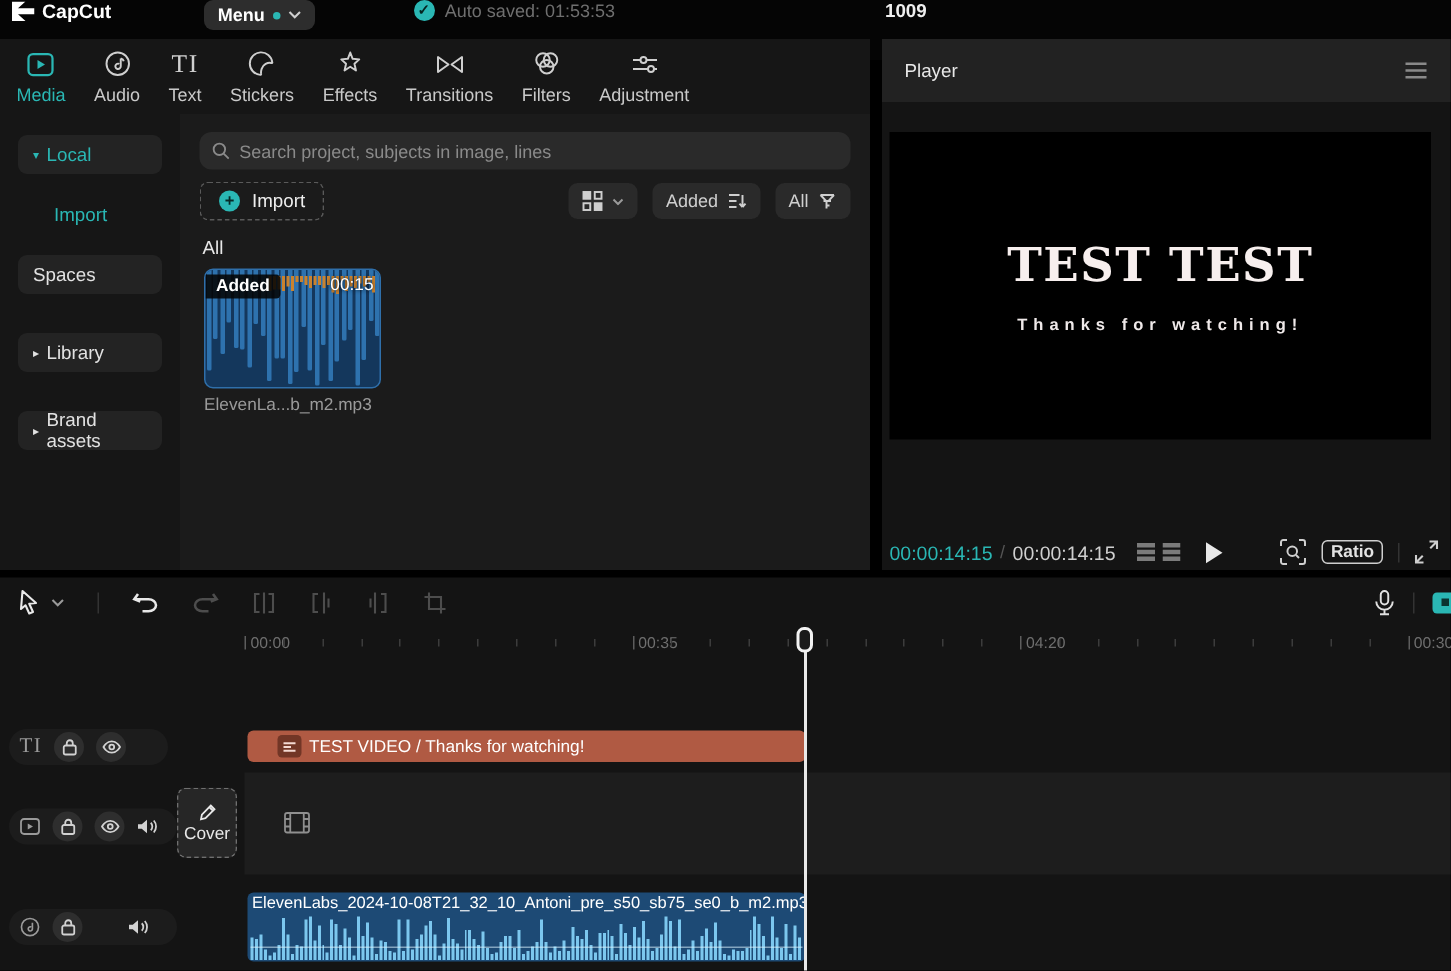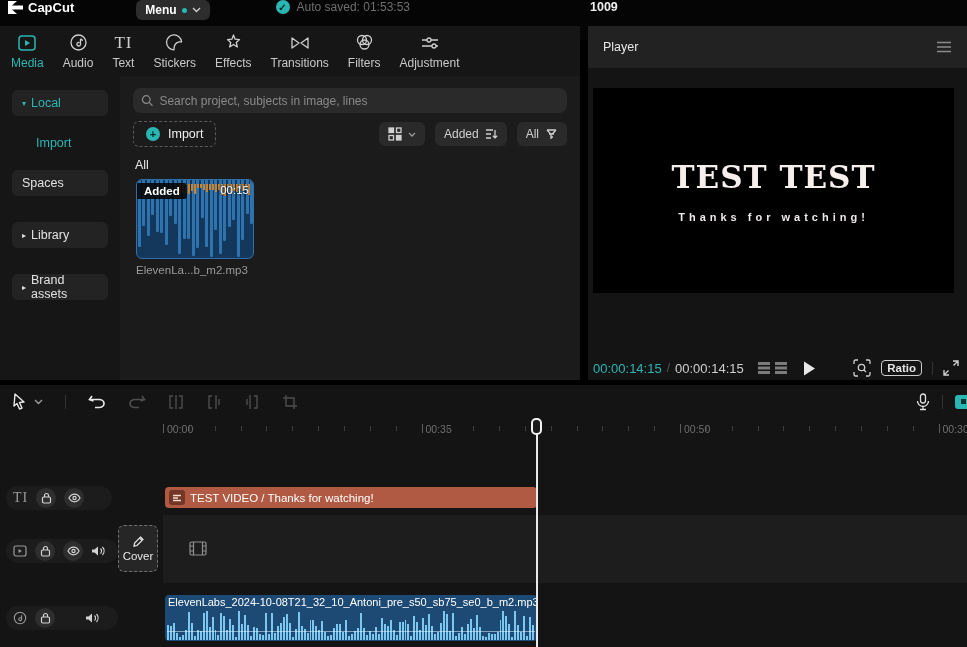--- a/index.html
+++ b/index.html
@@ -92,21 +92,21 @@
 
   .track-pill { position:absolute; left:6px; width:106px; height:24px; background:#1c1c1c; border-radius:13px; display:flex; align-items:center; gap:8px; padding:0 7px; }
   .circ { width:20px; height:20px; border-radius:50%; background:#2e2e2e; display:flex; align-items:center; justify-content:center; color:#d2d2d2; cursor:pointer; }
   .plain-ic { color:#9a9a9a; display:flex; cursor:pointer; }
   .ti-small { font-family:"Liberation Serif",serif; color:#9a9a9a; font-size:14px; letter-spacing:1px; }
 
   .video-strip { position:absolute; left:163px; right:0; top:130px; height:68px; background:#1d1d1d; }
   .film-icon { position:absolute; left:26px; top:26px; color:#8f8f8f; }
   .cover-btn { position:absolute; left:118px; top:140px; width:40px; height:47px; background:#262626; border:1px dashed #6f6f6f; border-radius:6px; display:flex; flex-direction:column; align-items:center; justify-content:center; gap:2px; color:#e8e8e8; font-size:11.5px; cursor:pointer; }
 
-  .text-clip { position:absolute; left:165px; top:102px; width:372px; height:21px; background:var(--text-clip,#b05a43); border-radius:4px; display:flex; align-items:center; padding:0 4px; gap:5px; cursor:pointer; }
+  .text-clip { position:absolute; left:165px; top:102px; width:372px; height:21px; background:var(--text-clip,#b05a43); border-radius:4px; display:flex; align-items:center; padding:0 20px; gap:5px; cursor:pointer; }
   .text-clip-chip { width:16px; height:15px; background:rgba(40,10,5,0.45); border-radius:3px; display:flex; align-items:center; justify-content:center; color:#f3d9d2; }
   .text-clip-label { color:#fff; font-size:11.5px; white-space:nowrap; overflow:hidden; }
 
   .audio-clip { position:absolute; left:165px; top:210px; width:372px; height:46px; background:var(--audio-clip-bg,#1d4a75); border-radius:4px; overflow:hidden; cursor:pointer; }
   .audio-name { color:#fff; font-size:11px; padding:1px 3px; white-space:nowrap; }
   .audio-wave { position:absolute; left:2px; right:2px; bottom:1px; height:29px; display:flex; align-items:flex-end; gap:1px; }
   .audio-wave span { width:2px; background:var(--audio-wave,#7cc7ee); }
   .audio-midline { position:absolute; left:2px; right:2px; bottom:9px; height:1px; background:rgba(215,240,252,0.55); }
 
   #playhead-line { position:absolute; left:536px; top:40px; width:1.5px; bottom:0; background:#e9e9e9; z-index:5; }
@@ -458,21 +458,21 @@
       <span class="tick" style="left: 447.35px;"></span>
       <span class="tick" style="left: 473.2px;"></span>
       <span class="tick" style="left: 499.05px;"></span>
       <span class="tick" style="left: 524.9px;"></span>
       <span class="tick" style="left: 550.75px;"></span>
       <span class="tick" style="left: 576.6px;"></span>
       <span class="tick" style="left: 602.45px;"></span>
       <span class="tick" style="left: 628.3px;"></span>
       <span class="tick" style="left: 654.15px;"></span>
       <span class="tick major" style="left: 680px;"></span>
-      <span class="tick-label" style="left: 684px;">00:50</span>
+      <span class="tick-label" style="left: 684px;">04:20</span>
       <span class="tick" style="left: 705.85px;"></span>
       <span class="tick" style="left: 731.7px;"></span>
       <span class="tick" style="left: 757.55px;"></span>
       <span class="tick" style="left: 783.4px;"></span>
       <span class="tick" style="left: 809.25px;"></span>
       <span class="tick" style="left: 835.1px;"></span>
       <span class="tick" style="left: 860.95px;"></span>
       <span class="tick" style="left: 886.8px;"></span>
       <span class="tick" style="left: 912.65px;"></span>
       <span class="tick major" style="left: 938.5px;"></span>

